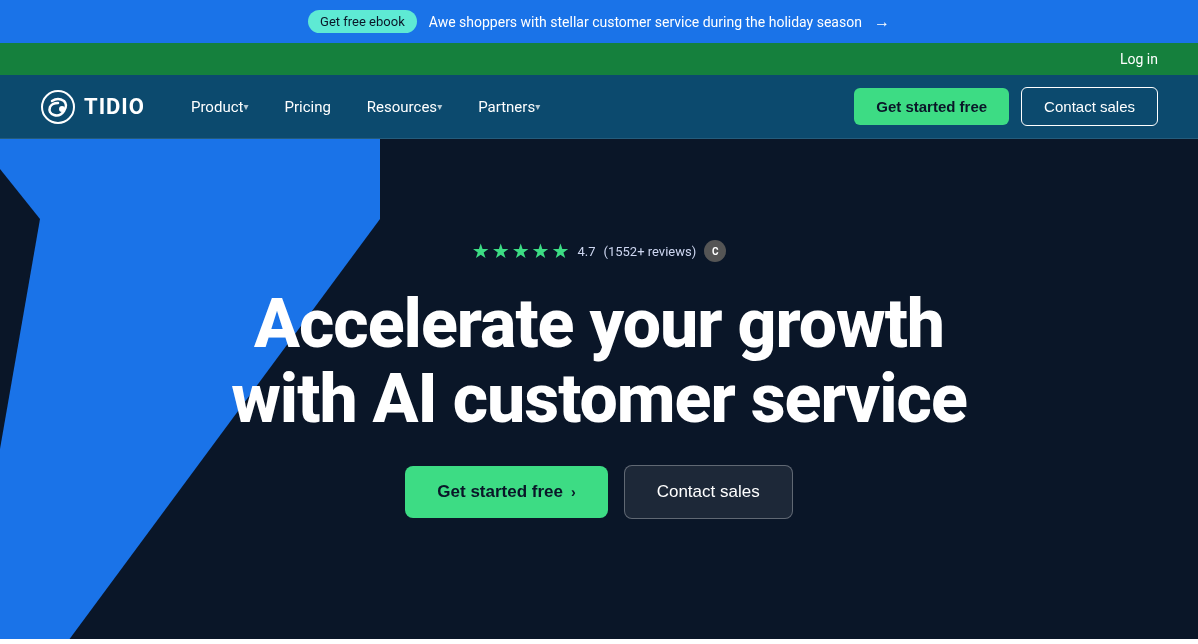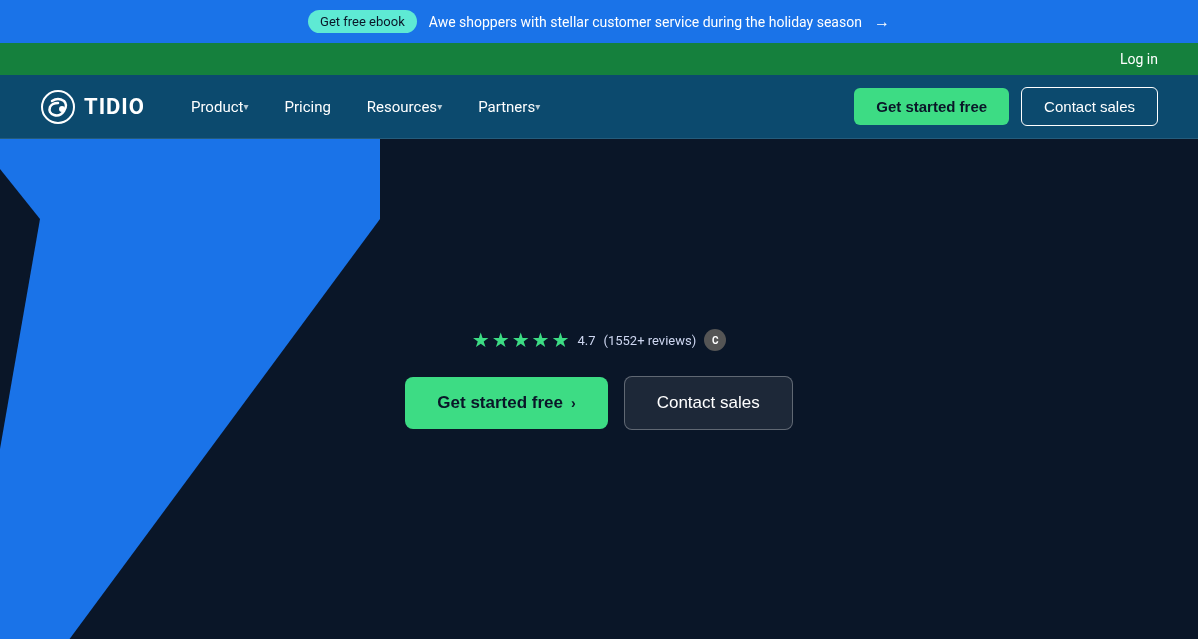--- a/index.html
+++ b/index.html
@@ -327,20 +327,24 @@
         <span class="star">★</span>
         <span class="star">★</span>
         <span class="star">★</span>
         <span class="star">★</span>
       </div>
       <span class="rating-text">4.7</span>
       <span class="rating-text">(1552+ reviews)</span>
       <span class="capterra-icon">C</span>
     </div>
 
+    <h1 class="hero-title">
+      <span>Accelerate your growth</span><br>
+      <span>with AI customer service</span>
+    </h1>
 
 
     <div class="hero-actions">
       <button class="btn-hero-started">
         <span>Get started free</span>
         <span class="arrow-right">›</span>
       </button>
       <button class="btn-hero-contact">Contact sales</button>
     </div>
   </div>

